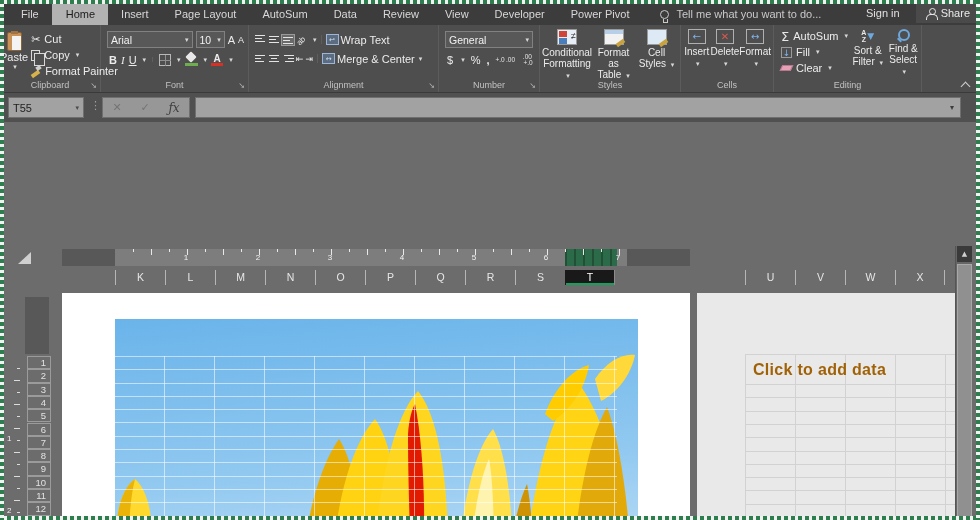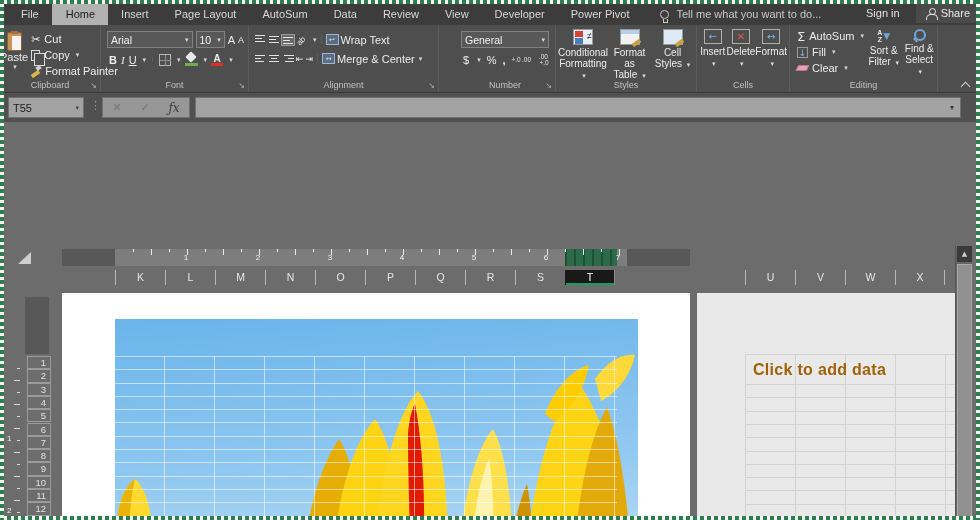--- a/index.html
+++ b/index.html
@@ -77,21 +77,21 @@
   
   .g-align { width:190px; }
   .alrow { display:flex; align-items:center; gap:2px; padding:2px 3px 0 5px; height:19px; }
   .al { width:12px; height:10px; position:relative; padding:1px 2px; }
   .al b { position:absolute; left:1px; height:1.4px; background:#e4e4e4; }
   .al.sel { background:#6a6a6a; outline:1px solid #9a9a9a; }
   .orient { font-size:8px; color:#e4e4e4; transform:rotate(-45deg); letter-spacing:0; width:13px; }
   .wrap-ico,.merge-ico { width:13px; height:11px; border:1px solid #9db6d8; background:#5b6b80; font-size:7px; color:#cfe0f5; text-align:center; line-height:10px; }
 
   
-  .g-num { width:101px;margin-left:16px; }
+  .g-num { width:101px; }
   .numrow2 { display:flex; align-items:center; gap:6px; padding:6px 4px 0 8px; }
   .decbtn { font-size:6.5px; line-height:6px; color:#e4e4e4; text-align:center; }
 
   
   .g-styles { width:141px; display:flex; padding:3px 2px 0 2px; }
   .bigbtn { flex:1; display:flex; flex-direction:column; align-items:center; gap:2px; font-size:10px; line-height:11px; text-align:center; padding-top:1px; }
   .cf-ico { width:20px; height:16px; background:#e8eef5; border:1px solid #9a9a9a; position:relative; }
   .cf-ico:before { content:""; position:absolute; left:1px; top:1px; width:8px; height:6px; background:#d04437; box-shadow:0 7px 0 #4a7ebb; }
   .cf-ico:after { content:"\2260"; position:absolute; right:0; top:1px; font-size:9px; color:#333; }
   .tbl-ico { width:20px; height:16px; background:#f2f2f2; border:1px solid #9a9a9a; position:relative; }

